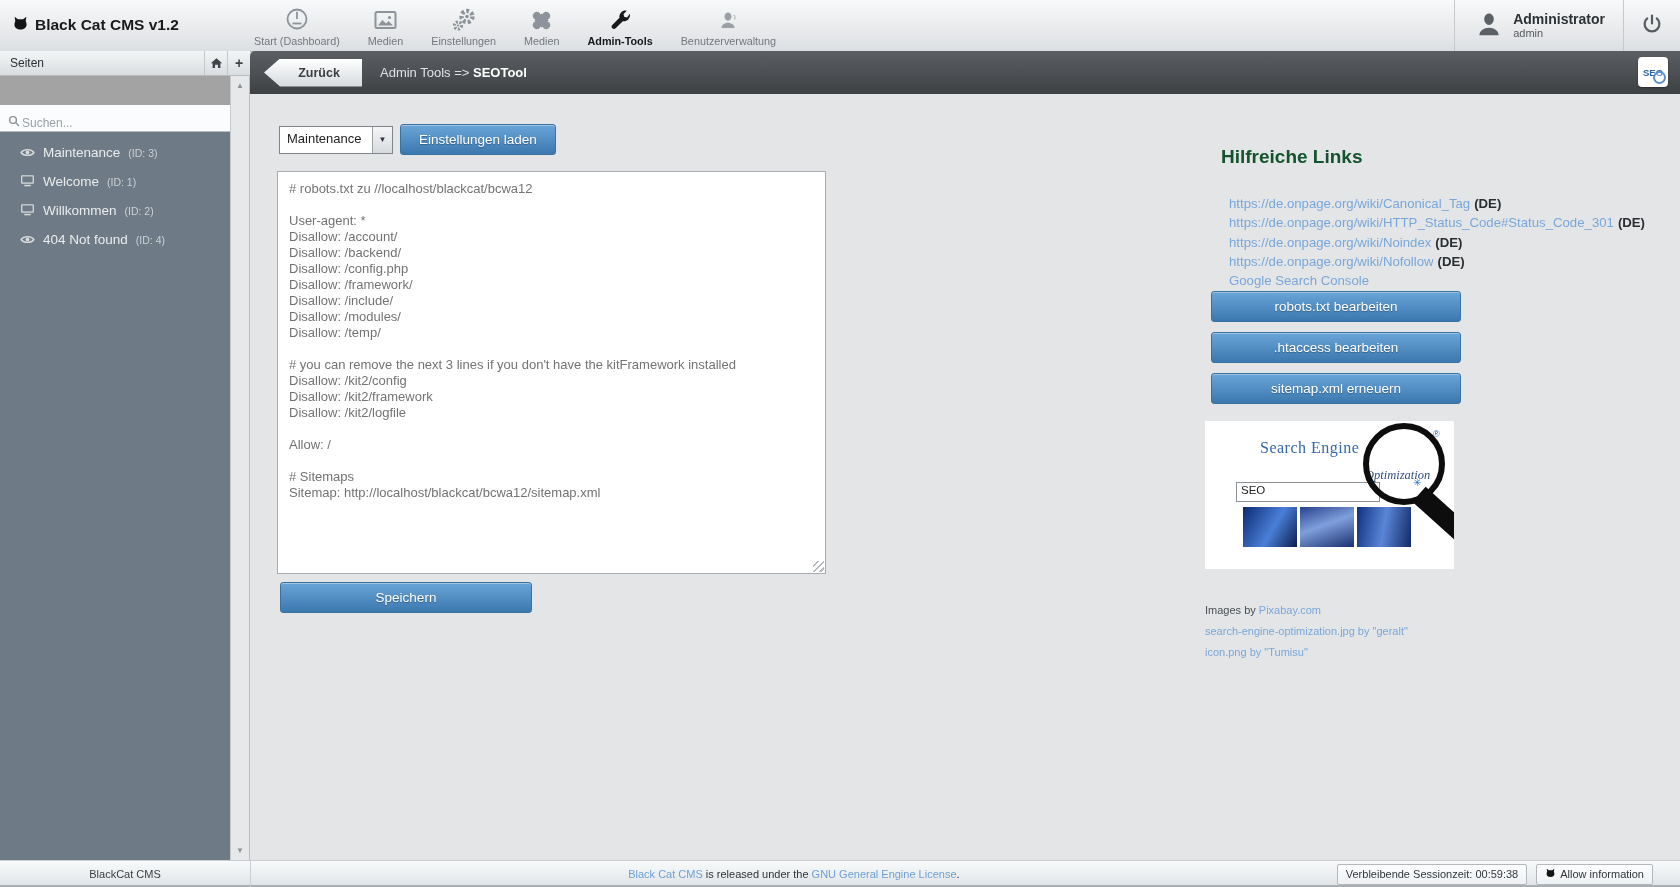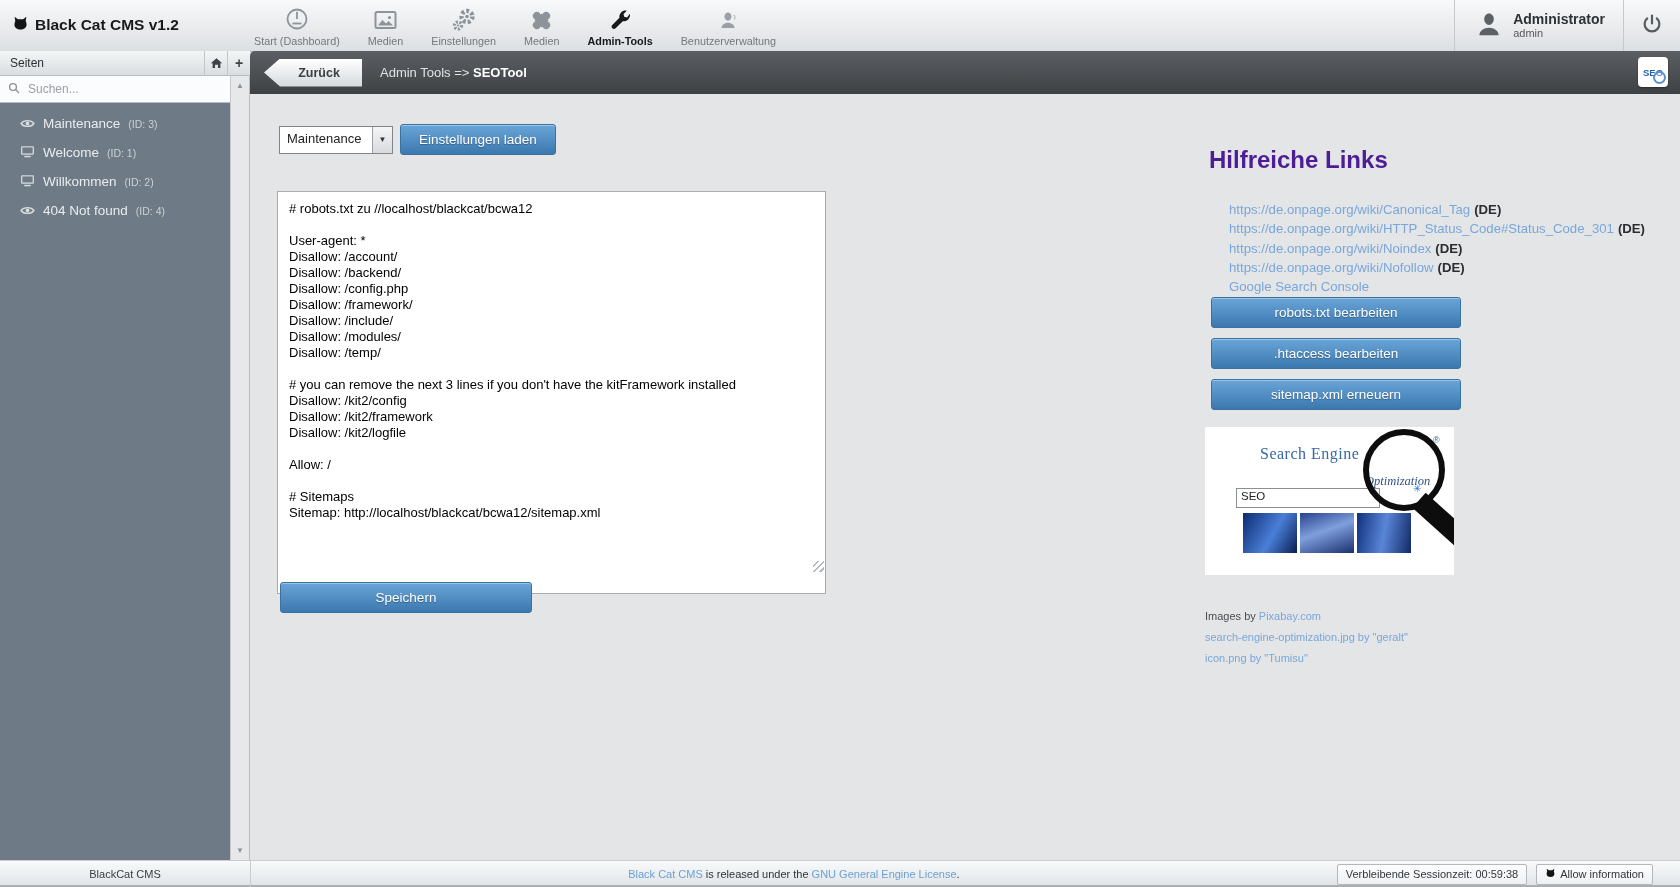--- a/index.html
+++ b/index.html
@@ -29,21 +29,21 @@
   .sidebar{position:absolute;left:0;top:51px;width:250px;bottom:27px;background:#a3a3a3;}
   .sidebar-titlebar{position:absolute;left:0;top:0;right:0;height:24px;
     background:linear-gradient(#f3f5f6,#dadde0);border-bottom:1px solid #b9bdc1;
     display:flex;align-items:center;}
   .sidebar-titlebar .sb-title{flex:1;padding-left:10px;font-size:12px;color:#2c2f33;}
   .sb-btn{width:22px;height:24px;display:flex;align-items:center;justify-content:center;
     border-left:1px solid #c3c7ca;cursor:pointer;font-size:14px;font-weight:bold;color:#3f4449;}
   .sidebar-body{position:absolute;left:0;top:25px;right:0;bottom:0;display:flex;}
   .sidebar-main{width:232px;display:flex;flex-direction:column;}
   .sidebar-search{height:26px;background:#fbfcfd;border-bottom:1px solid #b9bdc1;
-    display:flex;align-items:center;gap:6px;padding:0 8px;}
+    display:flex;align-items:flex-end;padding:0 8px;margin-top:29px;}
   .sidebar-search input{border:none;outline:none;background:transparent;flex:1;
     font-size:12px;color:#444;font-family:"Liberation Sans",sans-serif;}
   .sidebar-search input::placeholder{color:#9aa0a6;}
   .page-list{flex:1;background:#6e7a85;padding-top:6px;}
   .page-item{height:29px;display:flex;align-items:center;gap:8px;padding-left:20px;cursor:pointer;}
   .page-label{font-size:13.5px;color:#e9ecee;}
   .page-id{font-size:10.5px;color:#ccd1d5;}
   .scroll-strip{width:18px;background:#e6e8ea;border-left:1px solid #c6cacd;
     border-right:1px solid #b8bcc0;position:relative;}
   .strip-arrow{position:absolute;left:0;right:0;text-align:center;font-size:8px;color:#8e9398;cursor:pointer;}
@@ -75,28 +75,28 @@
   .select-arrow{width:19px;border-left:1px solid #9aa0a5;
     background:linear-gradient(#f4f5f6,#d8dbde);display:flex;align-items:center;
     justify-content:center;font-size:8px;color:#30343a;}
   .btn-blue{background:linear-gradient(#6aa5d8,#3b78ae);border:1px solid #39719f;border-radius:3px;
     color:#fff;font-size:13.5px;font-family:"Liberation Sans",sans-serif;cursor:pointer;
     text-shadow:0 1px 1px rgba(0,0,0,.3);box-shadow:inset 0 1px 0 rgba(255,255,255,.35);}
   .btn-load{height:31px;padding:0 18px;}
   .editor-wrap{position:absolute;left:27px;top:77px;width:549px;height:403px;}
   .editor-wrap textarea{width:100%;height:100%;box-sizing:border-box;border:1px solid #a9adb2;
     background:#fff;resize:none;padding:9px 11px;font-family:"Liberation Sans",sans-serif;
-    font-size:13px;line-height:16px;color:#000000;outline:none;overflow:hidden;margin-top:20px;}
+    font-size:13px;line-height:16px;color:#737373;outline:none;overflow:hidden;}
   .resizer{position:absolute;right:2px;bottom:2px;width:11px;height:11px;cursor:nwse-resize;
     background:repeating-linear-gradient(135deg,transparent 0 3px,#b4b8bc 3px 4.5px);}
   .btn-save{position:absolute;left:30px;top:488px;width:252px;height:31px;}
 
   
   .help-col{position:absolute;left:955px;top:52px;width:260px;}
-  .help-title{margin:0 4px 26px;font-size:24px;font-weight:bold;color:#4c1d95;}
+  .help-title{margin:0 16px 26px;font-size:19px;font-weight:bold;color:#14532d;}
   .links{margin-left:24px;}
   .link-row{line-height:19.3px;font-size:13.2px;white-space:nowrap;}
   .link-row a{color:#7aa7d9;text-decoration:none;cursor:pointer;}
   .link-suffix{color:#2b2e31;margin-left:4px;font-weight:600;}
   .action-btns{margin:1px 0 0 6px;}
   .btn-action{display:block;width:250px;height:31px;margin-bottom:10px;}
   .seo-image{position:relative;margin-top:17px;width:249px;height:148px;background:#fff;overflow:hidden;}
   .se-title{position:absolute;left:55px;top:18px;font-family:"Liberation Serif",serif;
     font-size:16px;color:#3768a8;letter-spacing:.5px;}
   .se-sub{position:absolute;left:160px;top:47px;font-family:"Liberation Serif",serif;

